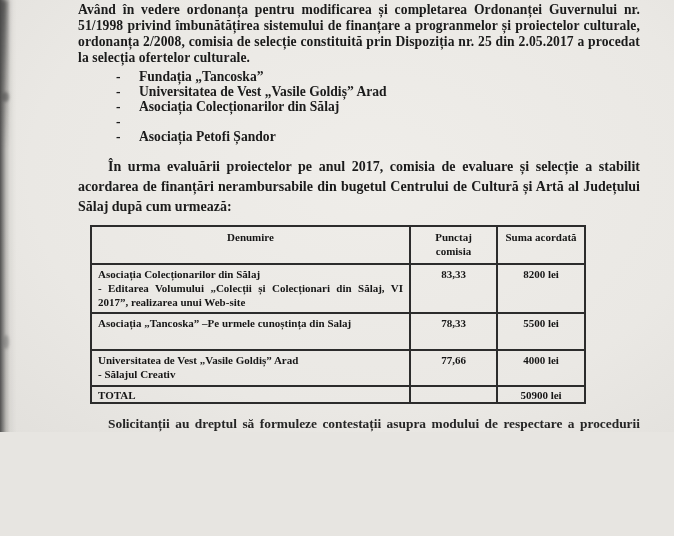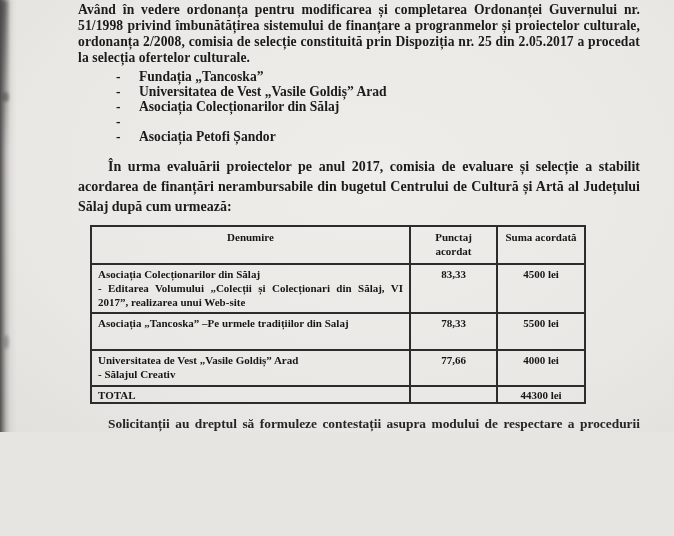--- a/index.html
+++ b/index.html
@@ -104,53 +104,53 @@
 
     <table class="funding">
       <colgroup>
           <col class="c1">
           <col class="c2">
           <col class="c3">
         </colgroup>
       <thead>
         <tr>
           <th>Denumire</th>
-          <th>Punctaj acordat</th>
+          <th>Punctaj comisia</th>
           <th>Suma acordată</th>
         </tr>
       </thead>
       <tbody>
         <tr>
           <td class="denumire">
             <div>Asociația Colecționarilor din Sălaj</div>
             <div>- Editarea Volumului „Colecții și Colecționari din Sălaj, VI 2017”, realizarea unui Web-site</div>
           </td>
           <td class="num">83,33</td>
-          <td class="num">4500 lei</td>
+          <td class="num">8200 lei</td>
         </tr>
         <tr class="row-spaced">
           <td class="denumire">
-            <div>Asociația „Tancoska” –Pe urmele tradițiilor din Salaj</div>
+            <div>Asociația „Tancoska” –Pe urmele cunoștința din Salaj</div>
             <div></div>
           </td>
           <td class="num">78,33</td>
           <td class="num">5500 lei</td>
         </tr>
         <tr>
           <td class="denumire">
             <div>Universitatea de Vest „Vasile Goldiș” Arad</div>
             <div>- Sălajul Creativ</div>
           </td>
           <td class="num">77,66</td>
           <td class="num">4000 lei</td>
         </tr>
         <tr class="total-row">
           <td>TOTAL</td>
           <td></td>
-          <td class="num">44300 lei</td>
+          <td class="num">50900 lei</td>
         </tr>
       </tbody>
     </table>
 
     <p id="p4">Solicitanții au dreptul să formuleze contestații asupra modului de respectare a procedurii privind organizarea și desfășurarea selecției și să le depună  la sediul autorității finanțaroare în termen de maxim 3 zile lucrătoare de la data aducerii la cunoștința acestora a rezultatului selecției.</p>
 
   </div>
 </div>
 
 </body></html>

